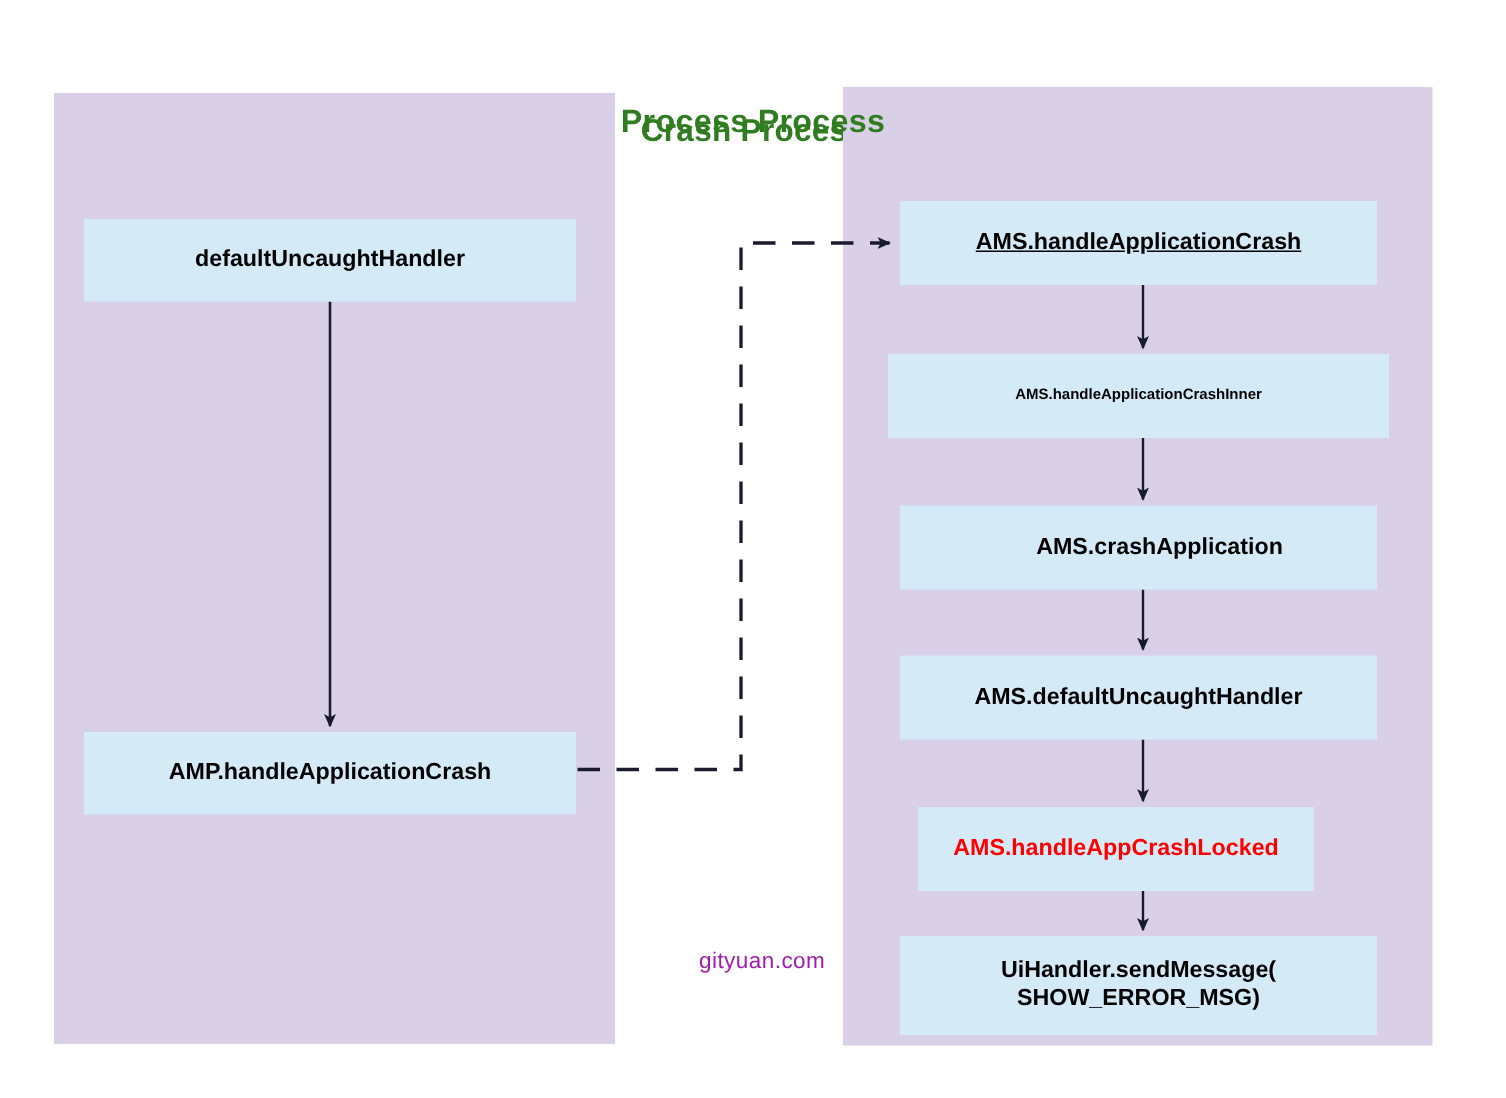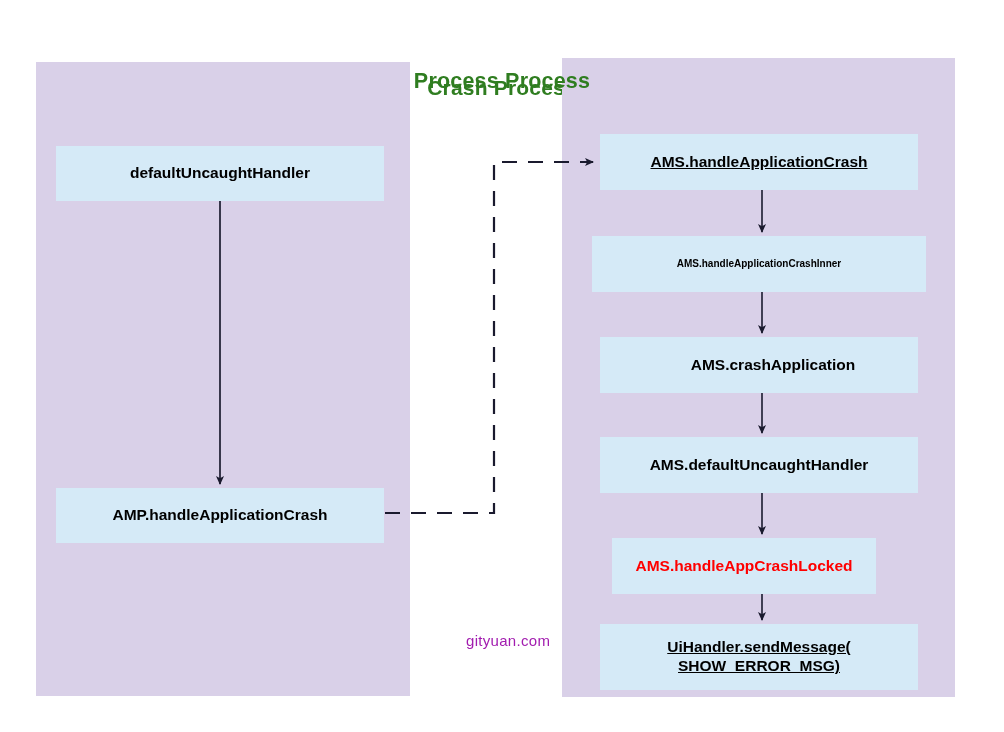--- a/index.html
+++ b/index.html
@@ -59,21 +59,20 @@
     text-align: center;
     line-height: 1.2;
     box-sizing: border-box;
     padding: 0 6px;
   }
   .node.alt {
     font-size: 10px;
   }
   .node .label-line {
     display: block;
-    text-decoration: underline;
   }
   .node.highlight {
     color: #ff0000;
   }
 
   
   #node-default {
     left: 56px;
     top: 146px;
     width: 328px;

